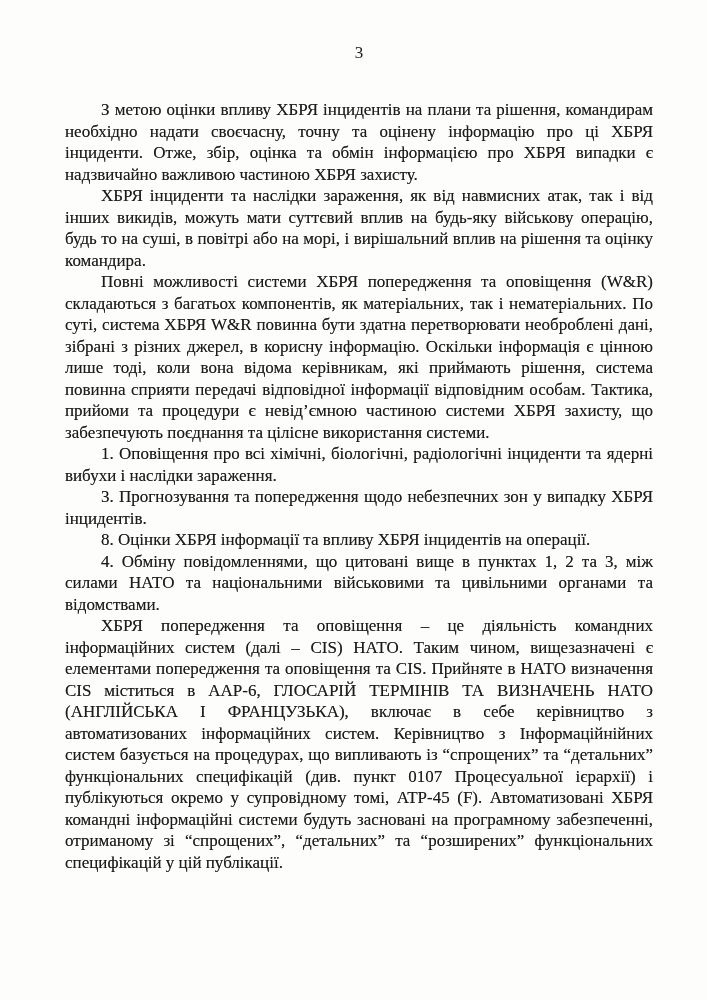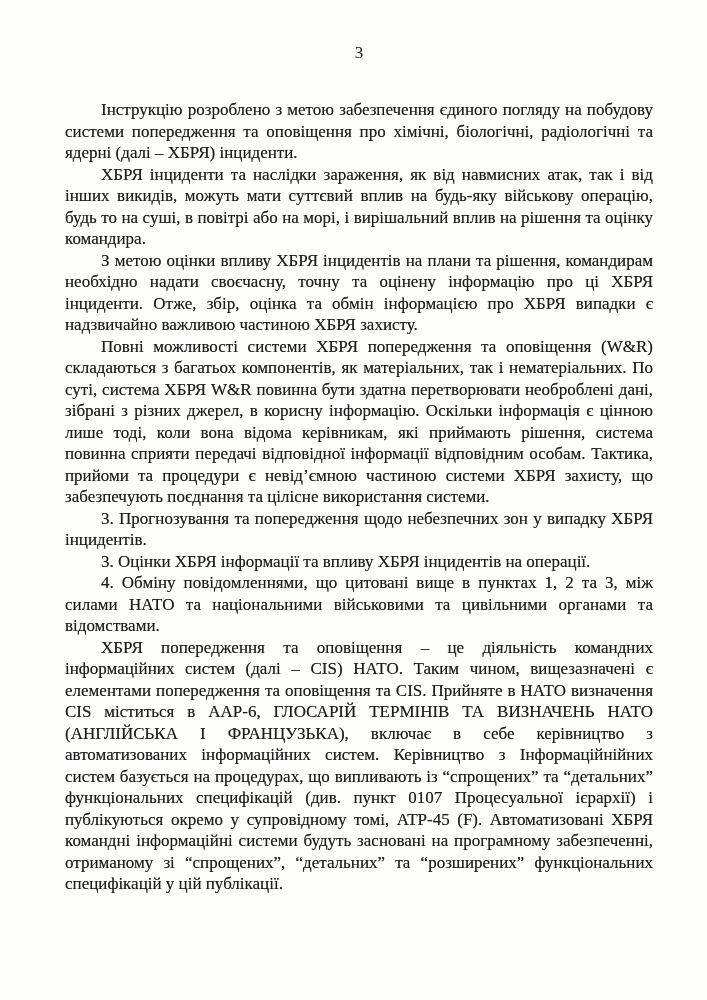--- a/index.html
+++ b/index.html
@@ -33,22 +33,22 @@
     text-shadow: 0 0 0.4px rgba(20,20,20,0.55);
   }
 </style>
 </head>
 <body>
 
 <div class="page">
   <div class="page-number">3</div>
 
   <div class="body-text">
-    <p>Інструкцію розроблено з метою забезпечення єдиного погляду на побудову системи попередження та оповіщення про хімічні, біологічні, радіологічні та ядерні (далі – ХБРЯ)  інциденти.</p>
+    <p>З метою оцінки впливу ХБРЯ інцидентів на плани та рішення, командирам необхідно надати своєчасну, точну та оцінену інформацію про ці ХБРЯ інциденти. Отже, збір, оцінка та обмін інформацією про ХБРЯ випадки є надзвичайно важливою частиною ХБРЯ захисту.</p>
     <p>ХБРЯ інциденти та наслідки зараження, як від навмисних атак, так і від інших викидів, можуть мати суттєвий вплив на будь-яку військову операцію, будь то на суші, в повітрі або на морі, і вирішальний вплив на рішення та оцінку командира.</p>
-    <p>З метою оцінки впливу ХБРЯ інцидентів на плани та рішення, командирам необхідно надати своєчасну, точну та оцінену інформацію про ці ХБРЯ інциденти. Отже, збір, оцінка та обмін інформацією про ХБРЯ випадки є надзвичайно важливою частиною ХБРЯ захисту.</p>
     <p>Повні можливості системи ХБРЯ попередження та оповіщення (W&amp;R) складаються з багатьох компонентів, як матеріальних, так і нематеріальних. По суті, система ХБРЯ W&amp;R повинна бути здатна перетворювати необроблені дані, зібрані з різних джерел, в корисну інформацію. Оскільки інформація є цінною лише тоді, коли вона відома керівникам, які приймають рішення, система повинна сприяти передачі відповідної інформації відповідним особам. Тактика, прийоми та процедури є невід’ємною частиною системи ХБРЯ захисту, що забезпечують поєднання та цілісне використання системи.</p>
+    <p>1. Оповіщення про всі хімічні, біологічні, радіологічні інциденти та ядерні вибухи і наслідки зараження.</p>
     <p>3. Прогнозування та попередження щодо небезпечних зон у випадку ХБРЯ інцидентів.</p>
-    <p>3. Оцінки ХБРЯ інформації та впливу ХБРЯ інцидентів на операції.</p>
+    <p>8. Оцінки ХБРЯ інформації та впливу ХБРЯ інцидентів на операції.</p>
     <p>4. Обміну повідомленнями, що цитовані вище в пунктах 1, 2 та 3, між силами НАТО та національними військовими та цивільними органами та відомствами.</p>
     <p>ХБРЯ попередження та оповіщення – це діяльність командних інформаційних систем (далі – CIS) НАТО. Таким чином, вищезазначені є елементами попередження та оповіщення та CIS. Прийняте в НАТО визначення CIS міститься в AAP-6, ГЛОСАРІЙ ТЕРМІНІВ ТА ВИЗНАЧЕНЬ НАТО (АНГЛІЙСЬКА І ФРАНЦУЗЬКА), включає в себе керівництво з автоматизованих інформаційних систем. Керівництво з Інформаційнійних систем базується на процедурах, що випливають із “спрощених” та “детальних” функціональних специфікацій (див. пункт 0107 Процесуальної ієрархії) і публікуються окремо у супровідному томі, ATP-45 (F). Автоматизовані ХБРЯ командні інформаційні системи будуть засновані на програмному забезпеченні, отриманому зі “спрощених”, “детальних” та “розширених” функціональних специфікацій у цій публікації.</p>
   </div>
 </div>
 
 </body></html>

